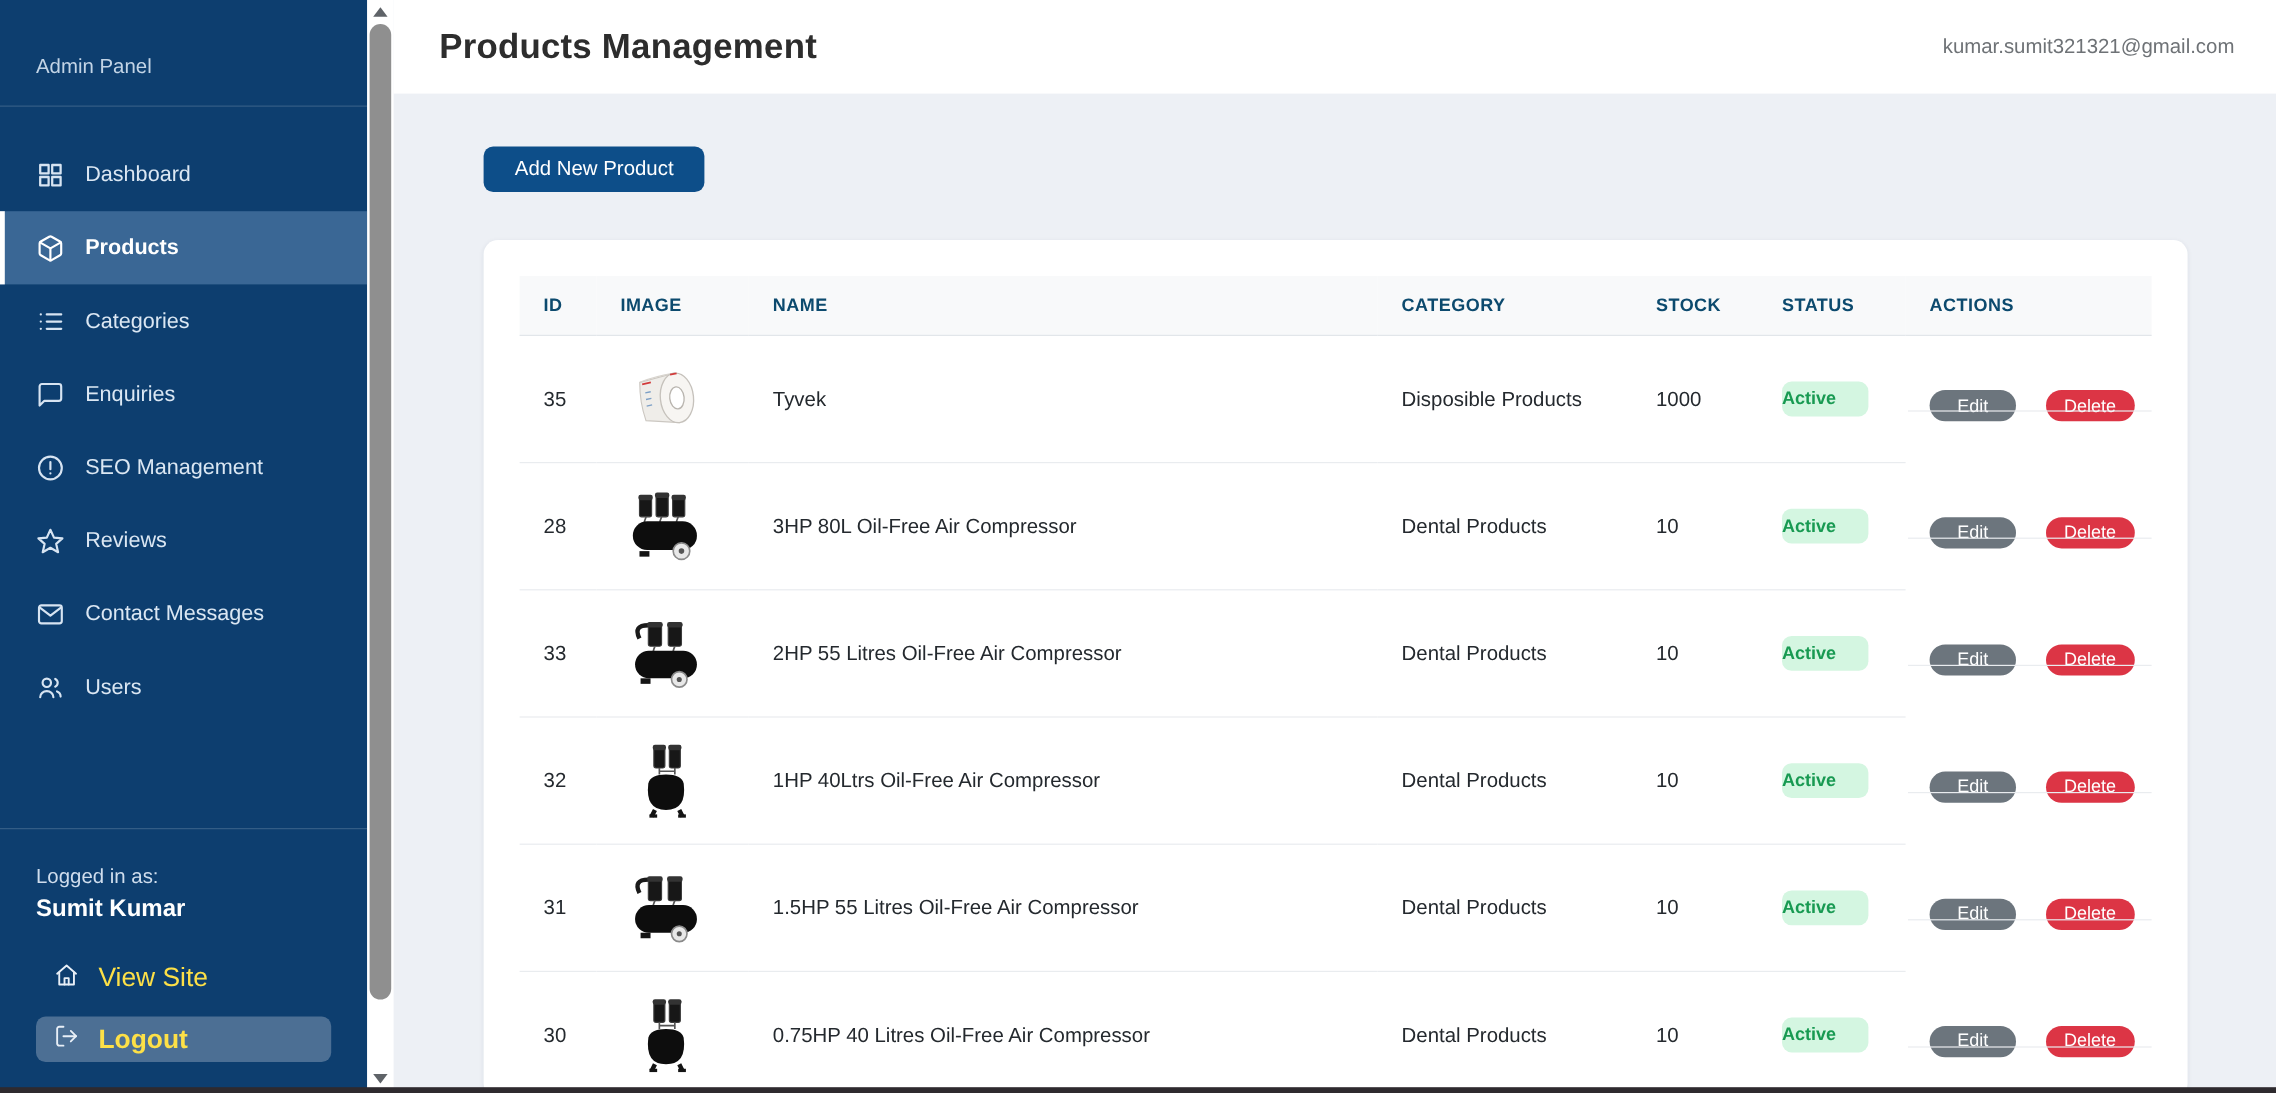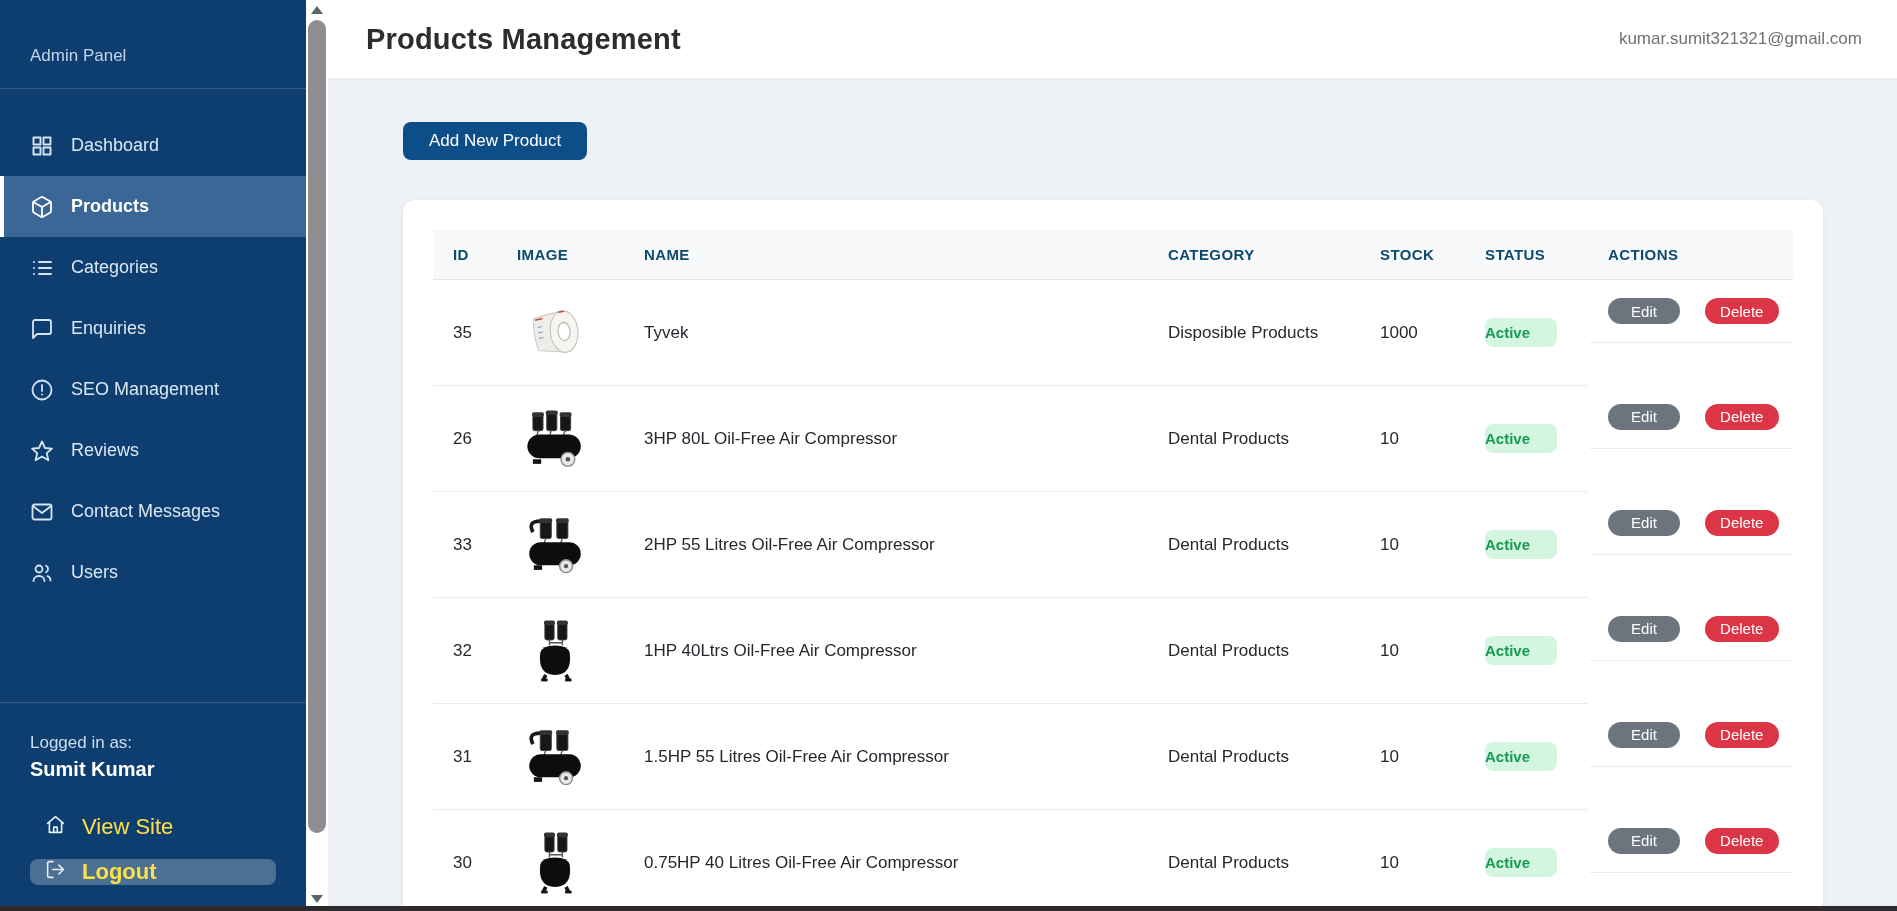--- a/index.html
+++ b/index.html
@@ -17,21 +17,21 @@
   .menu-item .mi-icon { width:24px; height:24px; display:flex; align-items:center; justify-content:center; flex-shrink:0; }
   .menu-item .mi-icon svg { width:24px; height:24px; stroke:#d7e4f2; }
   .menu-item.active { background:#3a6795; border-left:4px solid #ffffff; padding-left:26px; color:#ffffff; font-weight:700; }
   .menu-item.active .mi-icon svg { stroke:#ffffff; }
 
   .sb-footer { margin-top:auto; border-top:1px solid rgba(255,255,255,0.16); padding:30px 30px 26px 30px; }
   .logged-label { font-size:17px; color:#cfdded; }
   .logged-name { font-size:20px; font-weight:700; color:#ffffff; margin-top:5px; }
   .foot-item { display:flex; align-items:center; gap:16px; font-size:22px; color:#fde047; cursor:pointer; }
   .view-site { margin-top:28px; padding:0 0 0 15px; height:36px; }
-  .logout { margin-top:14px; height:26px; background:#4c6f94; border-radius:8px; padding:0 15px; font-weight:700; }
+  .logout { margin-top:14px; height:38px; background:#4c6f94; border-radius:8px; padding:0 15px; font-weight:700; }
   .foot-item svg { width:21px; height:21px; stroke:#e8eff7; flex-shrink:0; }
 
   
   .sb-scrollbar { width:22px; flex-shrink:0; background:#ffffff; position:relative; }
   .sb-thumb { position:absolute; left:2px; top:20px; width:18px; height:813px; background:#8f8f8f; border-radius:9px; }
   .arrow { position:absolute; left:5px; width:0; height:0; border-left:6px solid transparent; border-right:6px solid transparent; }
   .arrow-up { top:6px; border-bottom:8px solid #5f6368; }
   .arrow-down { bottom:8px; border-top:8px solid #5f6368; }
 
   
@@ -46,21 +46,21 @@
   .card { margin-top:40px; background:#ffffff; border-radius:12px; box-shadow:0 1px 4px rgba(20,40,70,0.07); padding:30px; height:715px; overflow:hidden; }
 
   table { width:100%; border-collapse:collapse; table-layout:fixed; }
   thead th { background:#f8f9fa; text-align:left; font-size:15px; font-weight:700; color:#0c4a6e; letter-spacing:.4px; padding:16px 0 16px 20px; border-bottom:1px solid #e2e6ea; }
   tbody td { height:106px; border-bottom:1px solid #e9ecef; padding-left:20px; font-size:17px; color:#24292e; vertical-align:middle; background:#fff; }
   td.c-actions { border-bottom:none; vertical-align:top; padding-top:18px; position:relative; }
   td.c-actions::after { content:""; position:absolute; left:2px; right:0; bottom:43px; height:1px; background:#e9ecef; }
 
   .thumb-box { width:76px; height:76px; display:flex; align-items:center; justify-content:center; }
   .badge { display:inline-block; width:72px; text-align:left; background:#d4f6e1; color:#189a52; font-weight:700; font-size:15px; padding:6px 0; border-radius:8px; }
-  .btn { border:none; border-radius:13px; color:#ffffff; font-size:15px; font-family:inherit; height:26px; cursor:pointer; }
+  .btn { border:none; border-radius:13px; color:#ffffff; font-size:15px; font-family:inherit; height:26px; cursor:pointer;margin-top:27px; }
   .btn.edit { width:72px; background:#6c757d; margin-right:20px; }
   .btn.delete { width:74px; background:#dc3545; }
 
   .bottom-strip { position:absolute; left:0; bottom:0; width:1897px; height:5px; background:#2e2a2e; z-index:20; }
 </style>
 </head>
 <body>
 
 <div class="app">
 
@@ -232,21 +232,21 @@
     <td class="c-name">Tyvek</td>
     <td class="c-cat">Disposible Products</td>
     <td class="c-stock">1000</td>
     <td class="c-status"><span class="badge">Active</span></td>
     <td class="c-actions">
       <button class="btn edit">Edit</button>
       <button class="btn delete">Delete</button>
     </td>
   </tr>
               <tr>
-    <td class="c-id">26</td>
+    <td class="c-id">28</td>
     <td class="c-img">
                   <div class="thumb-box">
                     <svg viewBox="0 0 76 76" width="70" height="70">
                       <rect x="14" y="12" width="11" height="17" rx="2" fill="#171717" stroke="#3c3c3c"></rect>
                       <rect x="29" y="10" width="11" height="19" rx="2" fill="#171717" stroke="#3c3c3c"></rect>
                       <rect x="44" y="12" width="11" height="17" rx="2" fill="#171717" stroke="#3c3c3c"></rect>
                       <rect x="13" y="9" width="13" height="5" rx="2" fill="#333"></rect>
                       <rect x="28" y="7" width="13" height="5" rx="2" fill="#333"></rect>
                       <rect x="43" y="9" width="13" height="5" rx="2" fill="#333"></rect>
                       <path d="M20 29 q-4 8 2 12 M34 29 q-4 8 2 12 M49 29 q-4 8 2 12" fill="none" stroke="#555" stroke-width="1.5"></path>

